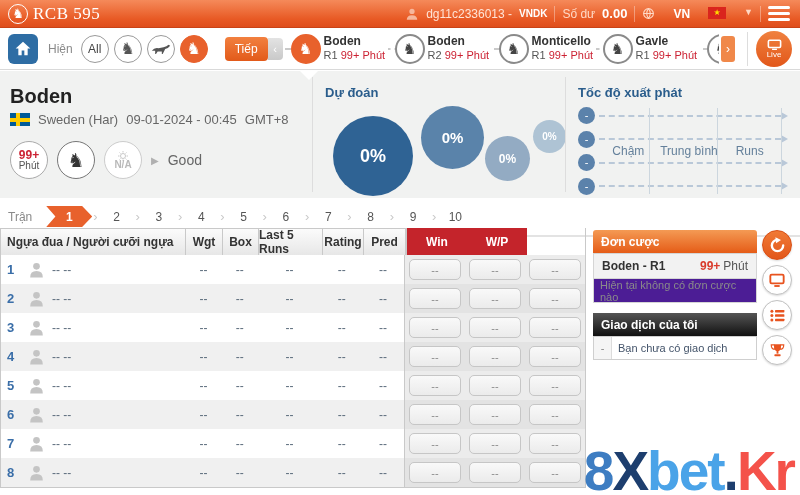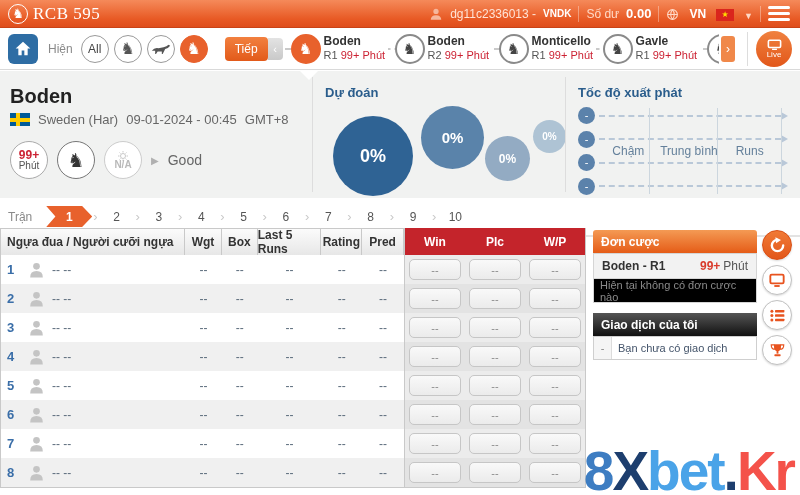--- a/index.html
+++ b/index.html
@@ -15,21 +15,21 @@
   .logo-emblem { width:20px; height:20px; border:1.5px solid #fff; border-radius:50%;
     display:flex; align-items:center; justify-content:center; font-size:13px; color:#fff; }
   .logo-text { font-family:"Liberation Serif","DejaVu Serif",serif; font-size:17px; letter-spacing:.5px; }
   .topbar-right { margin-left:auto; display:flex; align-items:center; gap:7px; margin-right:10px; font-size:12px; }
   .t-sep { width:1px; height:16px; background:rgba(255,255,255,.35); }
   .user-icon svg { display:block; }
   .username { color:#ffe3d6; }
   .currency { font-weight:bold; font-size:10px; }
   .bal-label { color:#ffd9c6; }
   .bal-value { font-weight:bold; font-size:13px; }
-  .lang { display:flex; align-items:flex-end; gap:10px; }
+  .lang { display:flex; align-items:flex-start; gap:18px; }
   .vn-flag { width:18px; height:12px; background:#da251d; display:flex; align-items:center; justify-content:center;
     color:#ffdd00; font-size:8px; line-height:1; }
   .caret { font-size:9px; color:#ffd9c6; }
   .hamburger { width:22px; display:flex; flex-direction:column; gap:3px; cursor:pointer; }
   .hamburger i { display:block; height:3px; background:#fff; border-radius:2px; }
 
   
   .navstrip { position:absolute; top:28px; left:0; width:800px; height:42px; background:#fff;
     border-bottom:1px solid #d9d9d9; display:flex; align-items:center; }
   .home-btn { width:30px; height:30px; margin-left:8px; background:#2e6da4; border-radius:6px;
@@ -145,21 +145,21 @@
 
   
   .sidebar { position:absolute; left:593px; top:2px; width:164px; }
   .slip-header { height:23px; background:linear-gradient(#f49a54,#e55c17); border-radius:3px 3px 0 0;
     color:#fff; font-size:12px; font-weight:bold; display:flex; align-items:center; padding-left:8px; }
   .slip-race { height:26px; background:#f2f2f2; border:1px solid #d5d5d5; display:flex; align-items:center;
     padding:0 8px; font-size:12px; }
   .slip-race-name { font-weight:bold; color:#333; }
   .slip-count { margin-left:auto; color:#d93b2b; font-weight:bold; }
   .slip-count-unit { color:#555; margin-left:3px; }
-  .slip-empty { height:24px; background:#000000; border:1px solid #d5d5d5; border-top:none; display:flex;
+  .slip-empty { height:24px; background:#4c1d95; border:1px solid #d5d5d5; border-top:none; display:flex;
     align-items:center; padding:0 6px; font-size:11px; color:#8a8a8a; }
   .tx-header { height:23px; margin-top:10px; background:linear-gradient(#555,#101010); color:#fff;
     font-size:12px; font-weight:bold; display:flex; align-items:center; padding-left:8px; }
   .tx-row { height:24px; background:#fff; border:1px solid #cfcfcf; display:flex; align-items:stretch; font-size:11px; }
   .tx-dash { width:18px; background:#f5f5f5; border-right:1px solid #dcdcdc; color:#888;
     display:flex; align-items:center; justify-content:center; }
   .tx-text { display:flex; align-items:center; padding-left:6px; color:#44546a; }
 
   
   .iconcol { position:absolute; left:762px; top:2px; display:flex; flex-direction:column; gap:5px; }
@@ -381,21 +381,20 @@
     <div class="runner-table">
       <div class="thead">
           <div class="th col-name">Ngựa đua / Người cưỡi ngựa</div>
           <div class="th col-wgt center">Wgt</div>
           <div class="th col-box center">Box</div>
           <div class="th col-last center">Last 5 Runs</div>
           <div class="th col-rating center">Rating</div>
           <div class="th col-pred center">Pred</div>
           <div class="bet-zone">
             <div class="th-red col-bet">Win</div>
-            <div class="th-red col-bet">Plc</div>
             <div class="th-red col-bet">W/P</div>
           </div>
         </div>
       <div>
           <div class="trow">
             <div class="cell cell-name col-name">
               <div class="runner-no">1</div>
               <div class="avatar">
                 <svg width="19" height="19" viewBox="0 0 24 24" fill="#c4c4c4">
                   <circle cx="12" cy="8" r="4.2"></circle>

